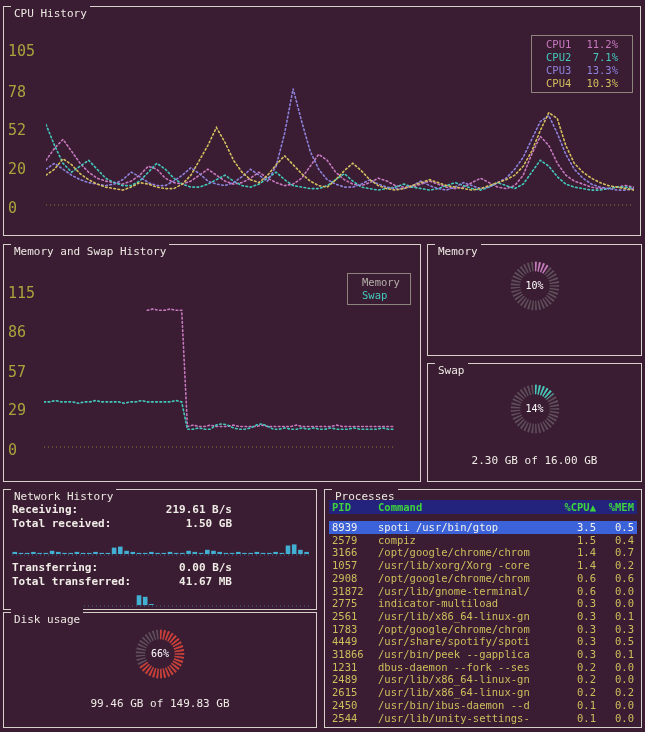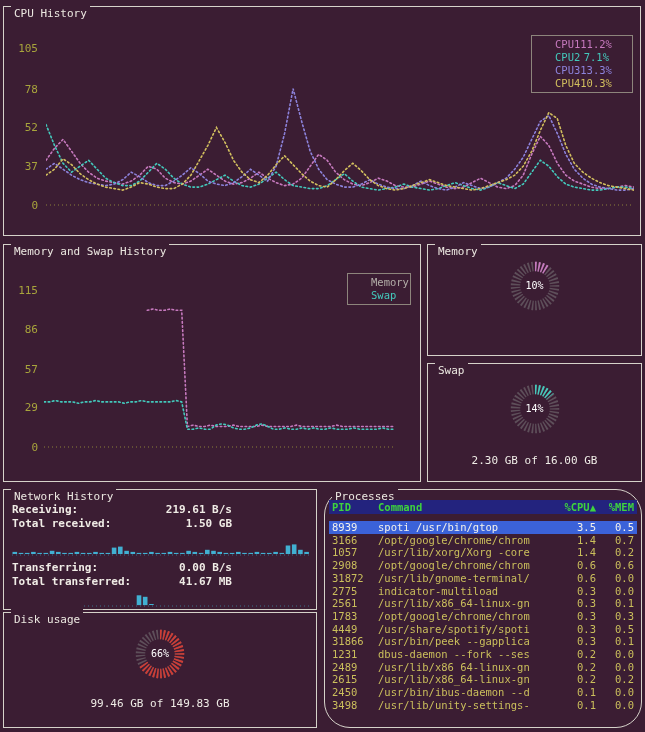--- a/index.html
+++ b/index.html
@@ -13,29 +13,29 @@
   .panel{position:absolute;border:1px solid var(--panel_border,#d6d2ca);}
   .ptitle{position:absolute;top:-8px;left:7px;background:var(--background,#3b1d33);
     padding:8px 3px;color:var(--title_text,#ece8e1);white-space:pre;}
   
   #cpu-panel{left:3px;top:6px;width:638px;height:230px;}
   #memswap-panel{left:3px;top:244px;width:418px;height:238px;}
   #memory-panel{left:427px;top:244px;width:215px;height:112px;}
   #swap-panel{left:427px;top:363px;width:215px;height:119px;}
   #network-panel{left:3px;top:489px;width:314px;height:121px;}
   #disk-panel{left:3px;top:612px;width:314px;height:116px;}
-  #processes-panel{left:324px;top:489px;width:318px;height:239px;border-radius:26px;}
+  #processes-panel{left:324px;top:489px;width:318px;height:239px;}
   
   #chart-cpu-history{position:absolute;left:42px;top:30px;width:588px;height:172px;}
   #chart-memswap-history{position:absolute;left:40px;top:34px;width:350px;height:172px;}
   #chart-net-receive{position:absolute;left:8px;top:46px;width:298px;height:20px;}
   #chart-net-transfer{position:absolute;left:8px;top:102px;width:298px;height:15px;}
-  .ytick{position:absolute;left:4px;text-align:right;color:var(--axis_text,#a8a43c);font-size:11px;}
-  
-  .legend{position:absolute;border:1px solid #8d857c;background:var(--background,#3b1d33);padding:2px 16px;}
+  .ytick{position:absolute;left:4px;color:var(--axis_text,#a8a43c);font-size:15px;}
+  
+  .legend{position:absolute;border:1px solid #8d857c;background:var(--background,#3b1d33);padding:2px 7px;}
   #cpu-legend{right:7px;top:28px;width:102px;}
   #memswap-legend{right:9px;top:28px;width:64px;}
   .legend-row{display:flex;justify-content:space-between;padding:0 7px;font-size:10.5px;line-height:13px;}
   
   .donut-wrap{position:absolute;left:50%;transform:translateX(-50%);width:58px;height:58px;}
   .donut-wrap svg{width:58px;height:58px;display:block;}
   .donut-label{position:absolute;inset:0;text-align:center;line-height:58px;color:#ffffff;font-size:10px;}
   .donut-detail{position:absolute;left:0;right:0;text-align:center;color:#efece6;}
   #memory-panel .donut-wrap{top:12px;}  #memory-panel .donut-detail{top:84px;}
   #swap-panel .donut-wrap{top:16px;}    #swap-panel .donut-detail{top:90px;}
@@ -84,21 +84,21 @@
           <span style="color: rgb(141, 131, 220);">13.3%</span>
         </div>
         <div class="legend-row">
           <span style="color: rgb(210, 191, 94);">CPU4</span>
           <span style="color: rgb(210, 191, 94);">10.3%</span>
         </div>
       </div>
   <span class="ytick" style="width: 30px; top: 35.4545px;">105</span>
       <span class="ytick" style="width: 30px; top: 75.7091px;">78</span>
       <span class="ytick" style="width: 30px; top: 114.473px;">52</span>
-      <span class="ytick" style="width: 30px; top: 153.236px;">37</span>
+      <span class="ytick" style="width: 30px; top: 153.236px;">20</span>
       <span class="ytick" style="width: 30px; top: 192px;">0</span>
     </section>
 
   <section class="panel" id="memswap-panel">
     <span class="ptitle">Memory and Swap History</span>
     <svg id="chart-memswap-history" viewBox="0 0 350 172">
         <line x1="0" x2="350" y1="168" y2="168" stroke="#a8a43c" stroke-width="1" stroke-dasharray="1 3" opacity="0.75"></line>
         <polyline points="103.3,31.3 109.0,30.0 114.8,31.3 120.5,31.3 126.2,30.0 132.0,31.3 137.7,31.3 143.4,147.5 149.2,146.1 154.9,147.5 160.7,147.5 166.4,146.1 172.1,147.5 177.9,147.5 183.6,147.5 189.3,146.1 195.1,147.5 200.8,147.5 206.6,147.5 212.3,147.5 218.0,146.1 223.8,147.5 229.5,147.5 235.2,147.5 241.0,147.5 246.7,147.5 252.5,146.1 258.2,147.5 263.9,147.5 269.7,147.5 275.4,147.5 281.1,147.5 286.9,147.5 292.6,146.1 298.4,147.5 304.1,147.5 309.8,147.5 315.6,147.5 321.3,147.5 327.0,147.5 332.8,147.5 338.5,147.5 344.3,147.5 350.0,147.5" fill="none" stroke="#c679be" stroke-width="1.6" stroke-dasharray="1.6 2.6" stroke-linecap="round"></polyline>
         <polyline points="0.0,122.9 5.7,122.9 11.5,121.5 17.2,122.9 23.0,122.9 28.7,122.9 34.4,124.3 40.2,122.9 45.9,122.9 51.6,121.5 57.4,122.9 63.1,122.9 68.9,122.9 74.6,122.9 80.3,124.3 86.1,122.9 91.8,122.9 97.5,121.5 103.3,122.9 109.0,122.9 114.8,122.9 120.5,122.9 126.2,122.9 132.0,121.5 137.7,122.9 143.4,150.2 149.2,150.2 154.9,148.9 160.7,150.2 166.4,150.2 172.1,146.1 177.9,144.8 183.6,146.1 189.3,148.9 195.1,150.2 200.8,150.2 206.6,148.9 212.3,146.1 218.0,144.8 223.8,147.5 229.5,150.2 235.2,150.2 241.0,148.9 246.7,150.2 252.5,150.2 258.2,148.9 263.9,150.2 269.7,148.9 275.4,150.2 281.1,150.2 286.9,148.9 292.6,150.2 298.4,150.2 304.1,150.2 309.8,148.9 315.6,150.2 321.3,150.2 327.0,150.2 332.8,150.2 338.5,148.9 344.3,150.2 350.0,150.2" fill="none" stroke="#43c9bc" stroke-width="1.6" stroke-dasharray="1.6 2.6" stroke-linecap="round"></polyline>
       </svg>
@@ -238,20 +238,26 @@
       <span>%MEM</span>
     </div>
     <div id="proc-rows">
         <div class="proc-row sel">
           <span>8939</span>
           <span>spoti /usr/bin/gtop</span>
           <span>3.5</span>
           <span>0.5</span>
         </div>
         <div class="proc-row">
+          <span>2579</span>
+          <span>compiz</span>
+          <span>1.5</span>
+          <span>0.4</span>
+        </div>
+        <div class="proc-row">
           <span>3166</span>
           <span>/opt/google/chrome/chrom</span>
           <span>1.4</span>
           <span>0.7</span>
         </div>
         <div class="proc-row">
           <span>1057</span>
           <span>/usr/lib/xorg/Xorg -core</span>
           <span>1.4</span>
           <span>0.2</span>
@@ -316,21 +322,21 @@
           <span>0.2</span>
           <span>0.2</span>
         </div>
         <div class="proc-row">
           <span>2450</span>
           <span>/usr/bin/ibus-daemon --d</span>
           <span>0.1</span>
           <span>0.0</span>
         </div>
         <div class="proc-row">
-          <span>3498</span>
+          <span>2544</span>
           <span>/usr/lib/unity-settings-</span>
           <span>0.1</span>
           <span>0.0</span>
         </div>
       </div>
   </section>
 
 </div>
 
 </body></html>

